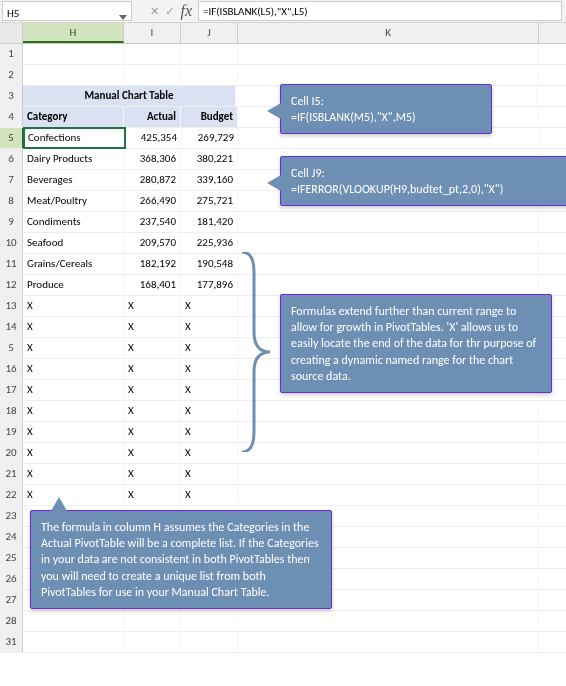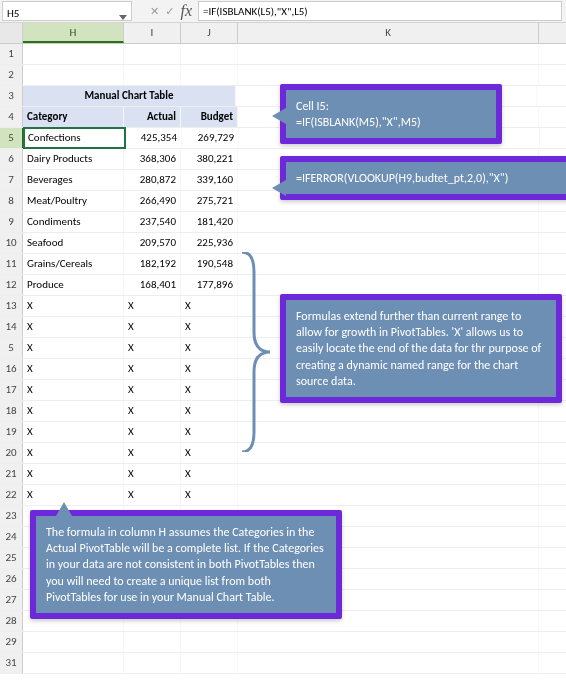--- a/index.html
+++ b/index.html
@@ -122,21 +122,21 @@
 }
 .selrow .rowh { background: #d2e3c0; color:#2b5a17; border-right: 2px solid #2b6f17;}
 .sel {
   outline: 2px solid #217346;
   outline-offset: -1px;
 }
 .callout {
   position: absolute;
   background: #6d8fb3;
   color: #fff;
-  border: 6px solid #6d28d9;
+  border: 1px solid #6d28d9;
   padding: 8px 10px;
   font-size: 12px;
   line-height: 1.35;
   border-radius: 2px;
   box-shadow: 0 2px 4px rgba(0,0,0,.2);
 }
 .callout::before {
   content: "";
   position: absolute;
   width: 0; height: 0;
@@ -374,41 +374,35 @@
         <div class="cell cK"></div>
       </div>
       <div class="row">
         <div class="rowh">28</div>
         <div class="cell cH"></div>
         <div class="cell cI"></div>
         <div class="cell cJ"></div>
         <div class="cell cK"></div>
       </div>
       <div class="row">
-        <div class="rowh">29</div>
-        <div class="cell cH"></div>
-        <div class="cell cI"></div>
-        <div class="cell cJ"></div>
-        <div class="cell cK"></div>
-      </div>
-      <div class="row">
         <div class="rowh">31</div>
         <div class="cell cH"></div>
         <div class="cell cI"></div>
         <div class="cell cJ"></div>
         <div class="cell cK"></div>
       </div>
     </div>
 </div>
 
 <div class="callout co1">
   <div>Cell I5:</div>
   <div>=IF(ISBLANK(M5),"X",M5)</div>
 </div>
 <div class="callout co2">
+  <div>Cell J9:</div>
   <div>=IFERROR(VLOOKUP(H9,budtet_pt,2,0),"X")</div>
 </div>
 <div class="brace">
   <svg viewBox="0 0 40 200">
       <path d="M8 0 Q20 0 20 20 L20 80 Q20 100 36 100 Q20 100 20 120 L20 180 Q20 200 8 200" fill="none" stroke="#6d8fb3" stroke-width="3"></path>
     </svg>
 </div>
 <div class="callout co3">
   <span>Formulas extend further than current range to allow for growth in PivotTables. 'X' allows us to easily locate the end of the data for thr purpose of creating a dynamic named range for the chart source data.</span>
 </div>

